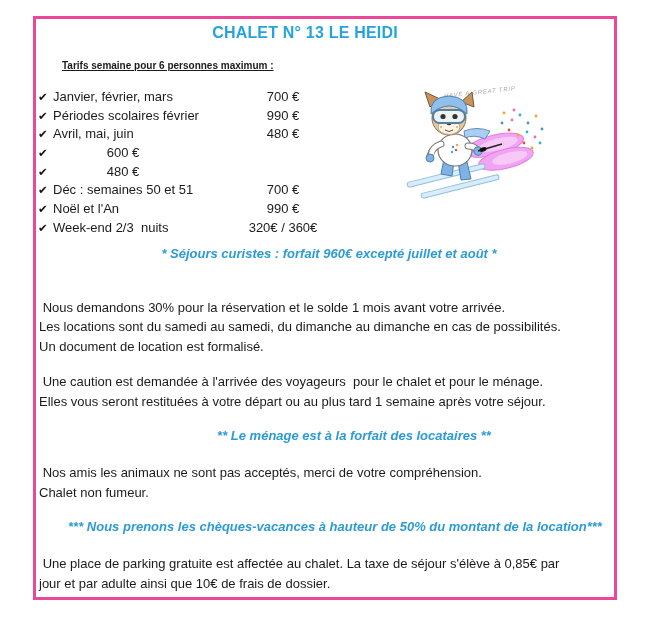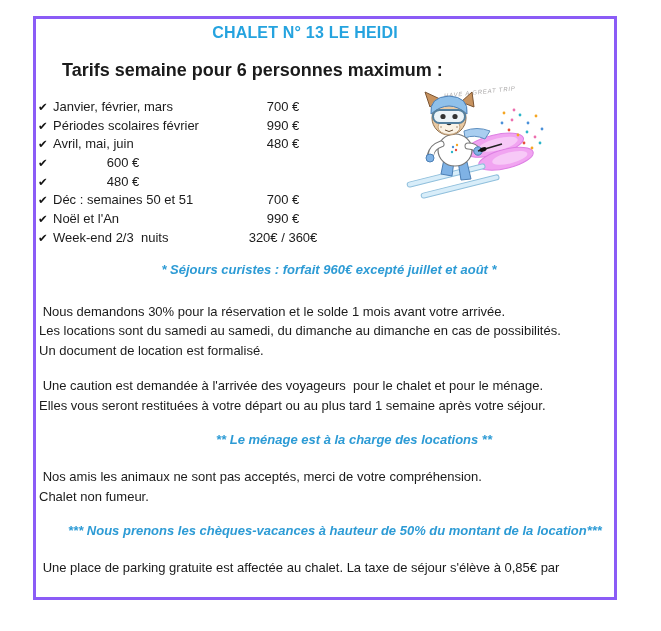--- a/index.html
+++ b/index.html
@@ -3,42 +3,42 @@
 <meta charset="utf-8">
 <style>
   html,body { margin:0; padding:0; }
   body {
     width:661px; height:631px; background:#ffffff; position:relative;
     font-family:"Liberation Sans", sans-serif; color:#1b1b1b;
     -webkit-font-smoothing:antialiased;
   }
   .frame {
     position:absolute; left:33px; top:16px; width:584px; height:584px;
-    border:3px solid #8b5cf6; box-sizing:border-box; background:#fff;
+    border:3px solid #ec4899; box-sizing:border-box; background:#fff;
   }
   .title {
     margin-top:5px; padding-right:40px; text-align:center;
     font-size:16px; font-weight:700; color:#25A3DF; letter-spacing:0.2px;
   }
-  .subtitle { margin:18px 0 4px 26px; font-size:18px; font-weight:700; }
+  .subtitle { margin:18px 0 4px 26px; font-size:10px; font-weight:700;text-decoration:underline; }
   .tariffs { margin:17px 0 0 2px; }
   .t-row { display:flex; align-items:baseline; height:18.7px; font-size:13px; line-height:18.7px; }
   .t-check { width:15px; font-size:11.5px; color:#111; }
   .t-label { flex:0 0 160px; white-space:pre; }
   .t-price { flex:0 0 140px; text-align:center; white-space:pre; }
   .blue {
     text-align:center; font-weight:700; font-style:italic;
     font-size:13px; line-height:16px; color:#2D9BD5;
   }
-  .blue-1 { margin-top:14px;  padding-left:8px; }
+  .blue-1 { margin-top:8px;  padding-left:8px; }
   .blue-2 { margin-top:17px; padding-left:58px; }
   .blue-3 { margin-top:16px; padding-left:20px; }
   .para { margin-left:3px; font-size:13px; line-height:19.8px; }
   .para .ln { white-space:pre-wrap; }
-  .para-1 { margin-top:24px; }
+  .para-1 { margin-top:36px; }
   .para-2 { margin-top:15px; }
   .para-3 { margin-top:19px; }
   .para-4 { margin-top:19px; }
   .skier { position:absolute; left:368px; top:66px; width:150px; height:115px; }
 </style>
 </head>
 <body>
 
 <div class="frame">
 
@@ -93,31 +93,32 @@
     <div class="ln"> Nous demandons 30% pour la réservation et le solde 1 mois avant votre arrivée.</div>
     <div class="ln">Les locations sont du samedi au samedi, du dimanche au dimanche en cas de possibilités.</div>
     <div class="ln">Un document de location est formalisé.</div>
   </div>
 
   <div class="para para-2">
     <div class="ln"> Une caution est demandée à l'arrivée des voyageurs  pour le chalet et pour le ménage.</div>
     <div class="ln">Elles vous seront restituées à votre départ ou au plus tard 1 semaine après votre séjour.</div>
   </div>
 
-  <div class="blue blue-2">** Le ménage est à la charge des locations **</div>
+  <div class="blue blue-2">** Le ménage est à la forfait des locataires **</div>
 
   <div class="para para-3">
     <div class="ln"> Nos amis les animaux ne sont pas acceptés, merci de votre compréhension.</div>
     <div class="ln">Chalet non fumeur.</div>
   </div>
 
   <div class="blue blue-3">*** Nous prenons les chèques-vacances à hauteur de 50% du montant de la location***</div>
 
   <div class="para para-4">
     <div class="ln"> Une place de parking gratuite est affectée au chalet. La taxe de séjour s'élève à 0,85€ par</div>
+    <div class="ln">jour et par adulte ainsi que 10€ de frais de dossier.</div>
   </div>
 
   <svg class="skier" viewBox="0 0 150 115">
 
     <text x="76" y="9" font-size="6" font-style="italic" fill="#ABA9A9" text-anchor="middle" letter-spacing="0.8" transform="rotate(-6 76 9)">HAVE A GREAT TRIP</text>
 
     <g transform="rotate(-14 100 66)">
       <ellipse cx="92" cy="58" rx="30" ry="10" fill="#F1A4F1" stroke="#DD7FE3" stroke-width="1"></ellipse>
       <ellipse cx="100" cy="74" rx="28" ry="9.5" fill="#F1A4F1" stroke="#DD7FE3" stroke-width="1"></ellipse>
       <ellipse cx="96" cy="58" rx="20" ry="6" fill="#F7C9F7"></ellipse>

